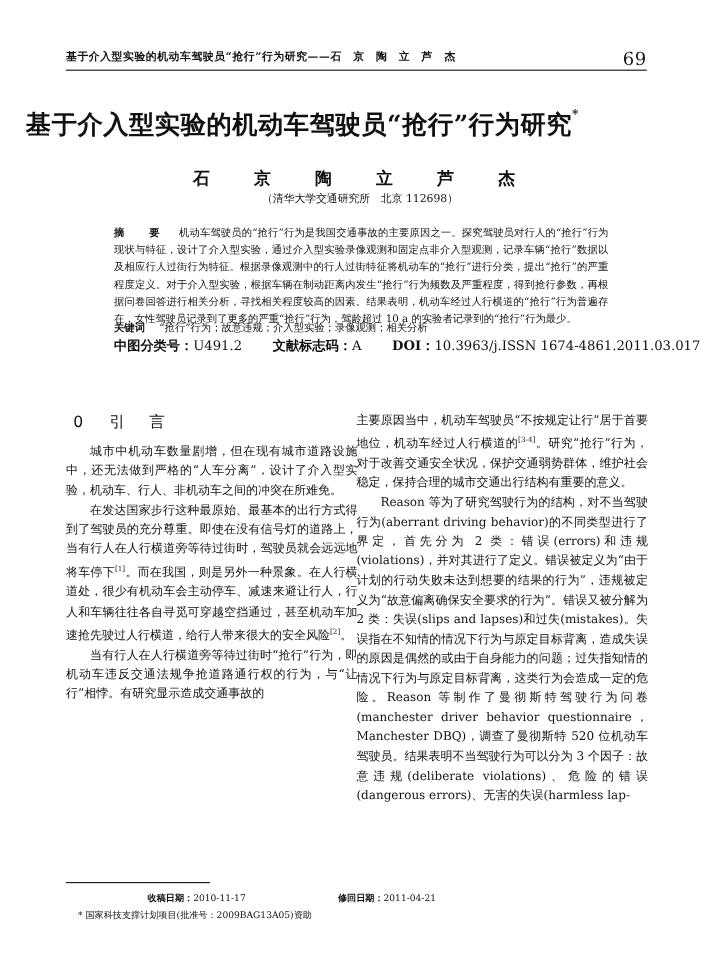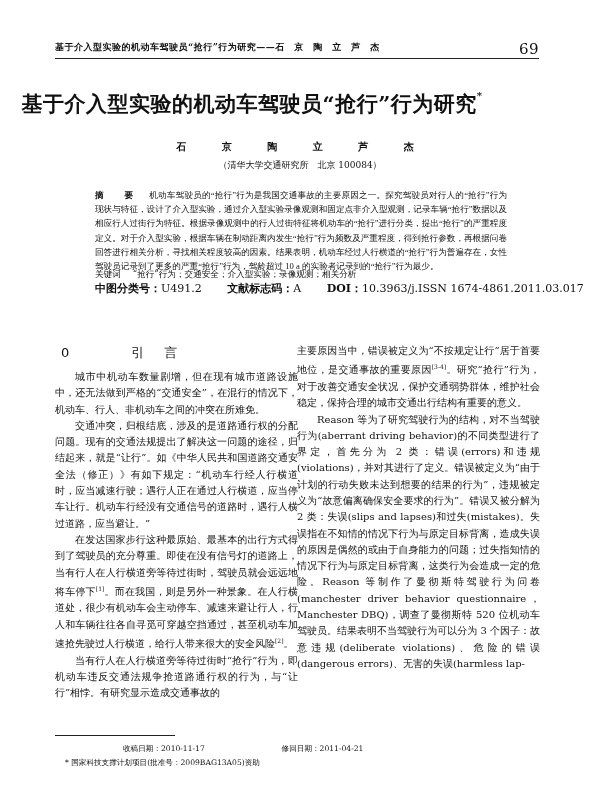--- a/index.html
+++ b/index.html
@@ -10,89 +10,88 @@
   .running-header { position:absolute; left:55px; top:41px; width:484px; height:14px;
         font-size:9px; font-weight:bold; letter-spacing:0.5px; }
   .running-header .rh-title { position:absolute; left:0; top:0; }
   .running-header .rh-page { position:absolute; right:0; top:-1px; font-size:15px; font-weight:normal; }
   .header-rule { position:absolute; left:55px; top:58px; width:484px; height:0; border-top:1.5px solid #222; }
 
   .title { position:absolute; left:0; top:90px; width:504px; text-align:center;
         font-size:21px; font-weight:bold; letter-spacing:0.5px; }
   .title sup { font-size:10px; vertical-align:top; }
   .authors { position:absolute; left:0; top:140px; width:600px; text-align:center;
-        font-size:10px; font-weight:bold; word-spacing:12px; letter-spacing:10px; }
+        font-size:14px; font-weight:bold; word-spacing:12px; letter-spacing:10px; }
   .affil { position:absolute; left:0; top:159px; width:600px; text-align:center; font-size:9px; }
 
   .abstract { position:absolute; left:95px; top:188px; width:412px; font-size:8.6px; line-height:14.2px;
-        text-align:justify;font-family:Liberation Serif, serif; }
+        text-align:justify; }
   .abstract .lbl { font-weight:bold; margin-right:10px; letter-spacing:6px; }
   .keywords { position:absolute; left:95px; top:267px; width:412px; font-size:8.6px; line-height:14px; }
-  .keywords .lbl { font-weight:normal; margin-right:12px; }
+  .keywords .lbl { font-weight:bold; margin-right:12px; }
   .classinfo { position:absolute; left:95px; top:282px; width:420px; font-size:11px; line-height:14px; white-space:nowrap; }
   .classinfo .lbl { font-weight:bold; }
   .classinfo .gap { display:inline-block; width:22px; }
 
   .col { position:absolute; top:345px; width:243px; font-size:10px; line-height:16.3px; text-align:justify; }
   .col-left { left:55px; }
   .col-right { left:297px; top:343px; }
   .section-heading { font-size:13px; font-family:"DejaVu Sans", sans-serif; margin:0 0 6px 6px; height:18px; }
   .section-heading .num { margin-right:22px; }
-  .section-heading .txt { letter-spacing:20px;margin-left:40px; }
+  .section-heading .txt { letter-spacing:20px; }
   .col p { margin:0; text-indent:2em; }
   .col p.noindent { text-indent:0; }
   sup.ref { font-size:6px; }
 
   .footnote-rule { position:absolute; left:55px; top:735px; width:120px; border-top:1px solid #222; }
   .footnotes { position:absolute; left:55px; top:742px; width:500px; font-size:7.6px; line-height:14px; }
   .footnotes .fn { white-space:nowrap; }
   .footnotes .fn-indent { padding-left:20px; }
-  .footnotes .bold { font-weight:normal;padding-left:48px; }
+  .footnotes .bold { font-weight:bold;padding-left:48px; }
 </style>
 </head>
 <body>
 
 <div class="page">
 
   <div class="running-header">
     <span class="rh-title">基于介入型实验的机动车驾驶员“抢行”行为研究——石　京　陶　立　芦　杰</span>
     <span class="rh-page">69</span>
   </div>
   <div class="header-rule"></div>
 
   <div class="title">
     <span>基于介入型实验的机动车驾驶员“抢行”行为研究</span><sup>*</sup>
   </div>
   <div class="authors">石 京 陶 立 芦 杰</div>
-  <div class="affil">（清华大学交通研究所　北京 100084）</div>
+  <div class="affil">（清华大学交通研究所　北京 112698）</div>
 
   <div class="abstract">
     <span class="lbl">摘　要</span><span>机动车驾驶员的“抢行”行为是我国交通事故的主要原因之一。探究驾驶员对行人的“抢行”行为现状与特征，设计了介入型实验，通过介入型实验录像观测和固定点非介入型观测，记录车辆“抢行”数据以及相应行人过街行为特征。根据录像观测中的行人过街特征将机动车的“抢行”进行分类，提出“抢行”的严重程度定义。对于介入型实验，根据车辆在制动距离内发生“抢行”行为频数及严重程度，得到抢行参数，再根据问卷回答进行相关分析，寻找相关程度较高的因素。结果表明，机动车经过人行横道的“抢行”行为普遍存在，女性驾驶员记录到了更多的严重“抢行”行为，驾龄超过 10 a 的实验者记录到的“抢行”行为最少。</span>
   </div>
   <div class="keywords">
-    <span class="lbl">关键词</span><span>“抢行”行为；交通安全；介入型实验；录像观测；相关分析</span>
+    <span class="lbl">关键词</span><span>“抢行”行为；故意违规；介入型实验；录像观测；相关分析</span>
   </div>
   <div class="classinfo">
     <span class="lbl">中图分类号：</span><span>U491.2</span><span class="gap"></span>
     <span class="lbl">文献标志码：</span><span>A</span><span class="gap"></span>
     <span class="lbl">DOI：</span><span>10.3963/j.ISSN 1674-4861.2011.03.017</span>
   </div>
 
   <div class="col col-left">
     <div class="section-heading">
       <span class="num">0</span><span class="txt">引言</span>
     </div>
-    <p>城市中机动车数量剧增，但在现有城市道路设施中，还无法做到严格的“交通安全”，在混行的情况下，机动车、行人、非机动车之间的冲突在所难免。</p>
-    <p>交通冲突，归根结底，涉及的是道路通行权的分配问题。现有的交通法规提出了解决这一问题的途径，归结起来，就是“让行”。如《中华人民共和国道路交通安全法（修正）》有如下规定：“机动车行经人行横道时，应当减速行驶；遇行人正在通过人行横道，应当停车让行。机动车行经没有交通信号的道路时，遇行人横过道路，应当避让。”</p>
+    <p>城市中机动车数量剧增，但在现有城市道路设施中，还无法做到严格的“人车分离”，设计了介入型实验，机动车、行人、非机动车之间的冲突在所难免。</p>
     <p><span>在发达国家步行这种最原始、最基本的出行方式得到了驾驶员的充分尊重。即使在没有信号灯的道路上，当有行人在人行横道旁等待过街时，驾驶员就会远远地将车停下</span><sup class="ref">[1]</sup><span>。而在我国，则是另外一种景象。在人行横道处，很少有机动车会主动停车、减速来避让行人，行人和车辆往往各自寻觅可穿越空挡通过，甚至机动车加速抢先驶过人行横道，给行人带来很大的安全风险</span><sup class="ref">[2]</sup><span>。</span></p>
     <p>当有行人在人行横道旁等待过街时“抢行”行为，即机动车违反交通法规争抢道路通行权的行为，与“让行”相悖。有研究显示造成交通事故的</p>
   </div>
 
   <div class="col col-right">
-    <p class="noindent"><span>主要原因当中，错误被定义为“不按规定让行”居于首要地位，是交通事故的重要原因</span><sup class="ref">[3-4]</sup><span>。研究“抢行”行为，对于改善交通安全状况，保护交通弱势群体，维护社会稳定，保持合理的城市交通出行结构有重要的意义。</span></p>
+    <p class="noindent"><span>主要原因当中，机动车驾驶员“不按规定让行”居于首要地位，机动车经过人行横道的</span><sup class="ref">[3-4]</sup><span>。研究“抢行”行为，对于改善交通安全状况，保护交通弱势群体，维护社会稳定，保持合理的城市交通出行结构有重要的意义。</span></p>
     <p>Reason 等为了研究驾驶行为的结构，对不当驾驶行为(aberrant driving behavior)的不同类型进行了界定，首先分为 2 类：错误(errors)和违规(violations)，并对其进行了定义。错误被定义为“由于计划的行动失败未达到想要的结果的行为”，违规被定义为“故意偏离确保安全要求的行为”。错误又被分解为 2 类：失误(slips and lapses)和过失(mistakes)。失误指在不知情的情况下行为与原定目标背离，造成失误的原因是偶然的或由于自身能力的问题；过失指知情的情况下行为与原定目标背离，这类行为会造成一定的危险。Reason 等制作了曼彻斯特驾驶行为问卷(manchester driver behavior questionnaire，Manchester DBQ)，调查了曼彻斯特 520 位机动车驾驶员。结果表明不当驾驶行为可以分为 3 个因子：故意违规(deliberate violations)、危险的错误(dangerous errors)、无害的失误(harmless lap-</p>
   </div>
 
   <div class="footnote-rule"></div>
   <div class="footnotes">
     <div class="fn fn-indent">
       <span class="bold">收稿日期：</span><span>2010-11-17</span>
       <span style="display:inline-block;width:24px"></span>
       <span class="bold">修回日期：</span><span>2011-04-21</span>
     </div>

